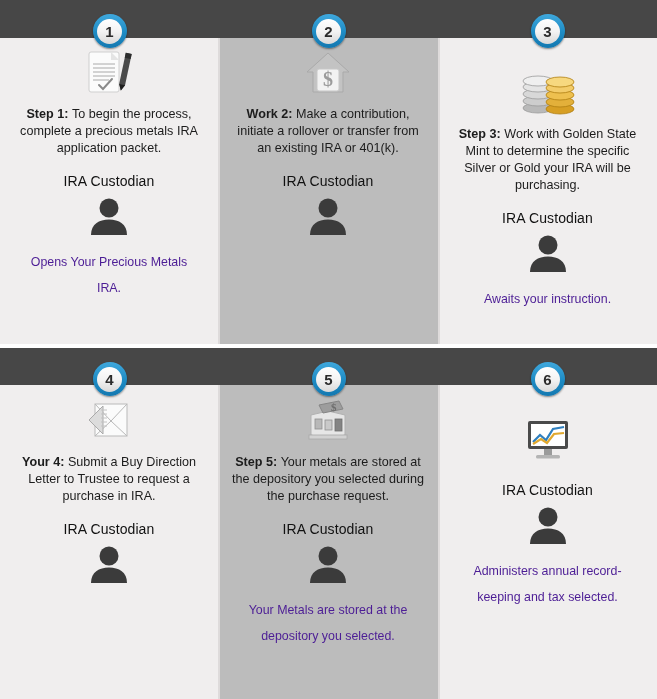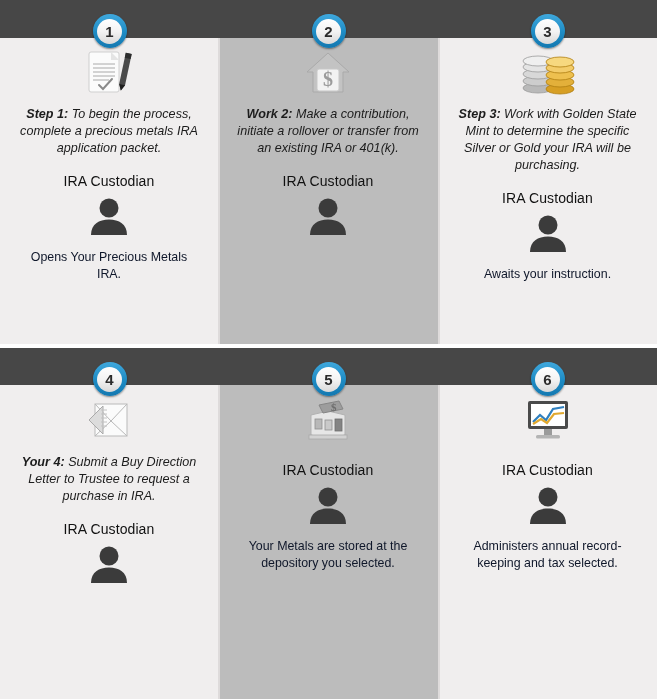--- a/index.html
+++ b/index.html
@@ -27,21 +27,21 @@
   .row-1 { height: 348px; }
   .row-2 { height: 351px; }
 
   .panel {
     position: relative;
     box-sizing: border-box;
     overflow: hidden;
   }
   .panel.col-1 { width: 218px; background: #f0eeee; }
   .panel.col-2 { width: 220px; background: #bcbcbc; }
-  .panel.col-3 { width: 219px; background: #f0eeee; }
+  .panel.col-3 { width: 219px; background: #f0eeee; margin-top: 20px; }
 
   
   .panel.col-2::before {
     content: "";
     position: absolute;
     left: 0; top: 0; bottom: 0;
     width: 2px;
     background: #dedbdb;
   }
   .panel.col-3::before {
@@ -125,41 +125,40 @@
     align-items: center;
     justify-content: center;
     margin-bottom: 8px;
   }
   .step-text {
     font-size: 12.6px;
     line-height: 17px;
     color: #1c1c1c;
     margin: 0 0 6px 0;
     padding: 0 2px;
-    font-style: italic;
   }
   .step-text b { font-weight: bold; }
 
   .custodian-title {
     font-size: 14px;
     font-weight: normal;
     color: #111111;
     margin-top: 16px;
     margin-bottom: 6px;
     letter-spacing: 0.1px;
   }
   .person-icon {
     display: flex;
     justify-content: center;
     margin-bottom: 10px;
   }
   .custodian-text {
     font-size: 12.4px;
-    line-height: 17px;
-    color: #0f172a;
+    line-height: 26px;
+    color: #4c1d95;
     margin: 0;
     padding: 0 6px;
   }
   svg { display: block; }
 </style>
 </head>
 <body>
 
 <div class="infographic">
 
@@ -300,20 +299,24 @@
           <svg width="54" height="50" viewBox="0 0 54 50">
             <path d="M10 40 L27 44 L44 40 L44 20 L27 16 L10 20 Z" fill="#e6e6e6" stroke="#b2b2b2" stroke-width="1"></path>
             <path d="M18 10 L38 6 L42 14 L22 18 Z" fill="#9d9d9d" stroke="#868686" stroke-width="1"></path>
             <rect x="14" y="24" width="7" height="10" fill="#b8b8b8" stroke="#909090" stroke-width="0.8"></rect>
             <rect x="24" y="25" width="7" height="10" fill="#c9c9c9" stroke="#909090" stroke-width="0.8"></rect>
             <rect x="34" y="24" width="7" height="12" fill="#848484" stroke="#6e6e6e" stroke-width="0.8"></rect>
             <text x="30" y="16" font-family="Liberation Serif, serif" font-size="11" font-weight="bold" fill="#6d6d6d">$</text>
             <rect x="8" y="40" width="38" height="4" fill="#d2d2d2" stroke="#a9a9a9" stroke-width="0.8"></rect>
           </svg>
         </div>
+        <p class="step-text">
+          <b>Step 5: </b>
+          <span>Your metals are stored at the depository you selected during the purchase request.</span>
+        </p>
         <div class="custodian-title">IRA Custodian</div>
         <div class="person-icon">
           <svg width="44" height="44" viewBox="0 0 44 44">
             <circle cx="22" cy="13" r="9.5" fill="#3b3b3b"></circle>
             <path d="M4 40 C4 29 12 24.5 22 24.5 C32 24.5 40 29 40 40 Z" fill="#3b3b3b"></path>
           </svg>
         </div>
         <p class="custodian-text">Your Metals are stored at the depository you selected.</p>
       </div>
     </div>

